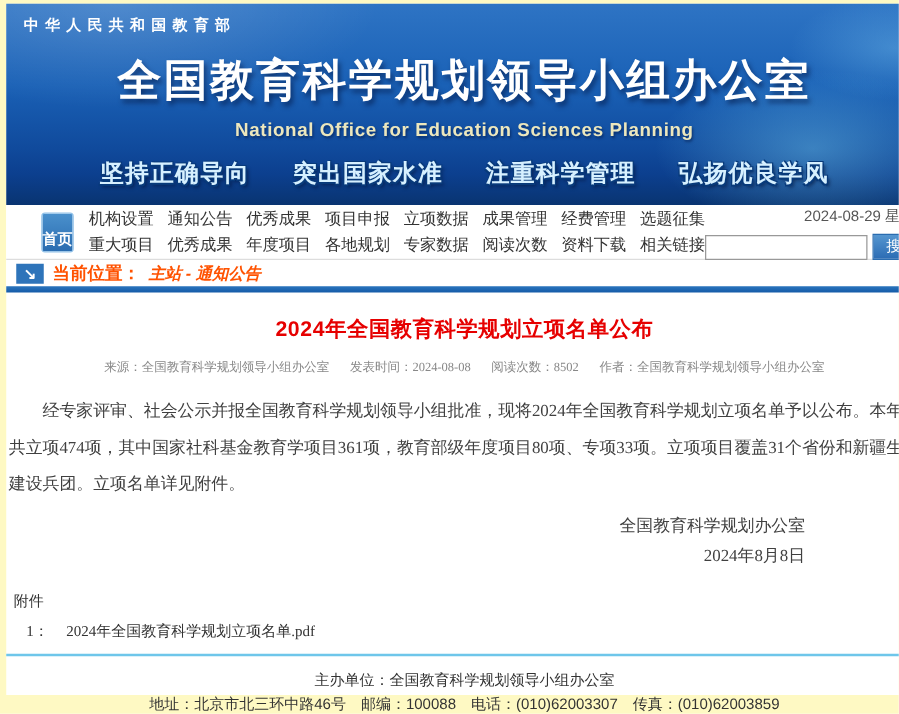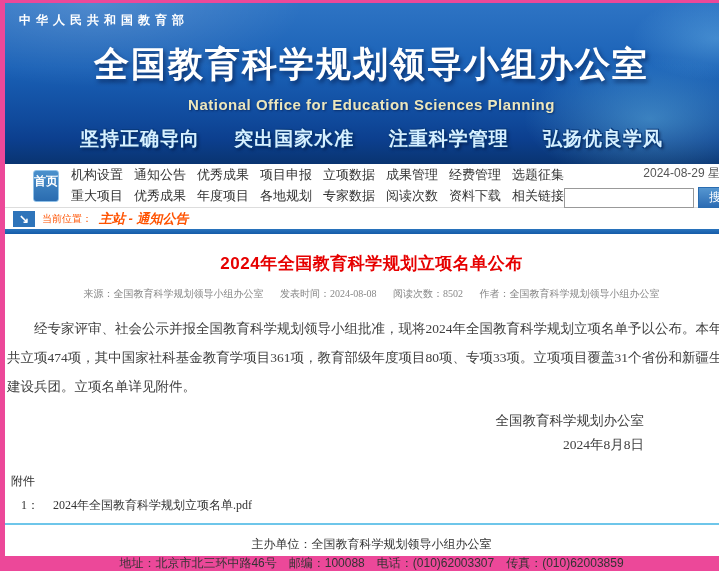--- a/index.html
+++ b/index.html
@@ -1,20 +1,20 @@
 <!DOCTYPE html>
 <html><head>
 <meta charset="utf-8">
 <style>
   * { margin:0; padding:0; box-sizing:border-box; }
   body { font-family:"Liberation Sans", sans-serif; }
 
   .viewport {
     position:relative; width:719px; height:571px;
-    overflow:hidden; background:#ec4899;
+    overflow:hidden; background:#fef9c3;
   }
   .page {
     position:absolute; left:5px; top:3px;
     width:733px; height:553px; background:#ffffff;
   }
 
   
   .banner {
     height:161px; position:relative; overflow:hidden;
     background:
@@ -47,21 +47,21 @@
   
   .nav {
     height:43px; background:#ffffff; display:flex; align-items:center;
     padding:2px 6px 2px 28px;
   }
   .home-box {
     width:26px; min-width:26px; height:32px;
     background:linear-gradient(#4a90cc,#2a6cb0);
     border:1px solid #8fc0e8; border-radius:3px;
     color:#fff; font-size:12px; font-weight:bold; line-height:15px;
-    text-align:center; word-break:break-all; padding-top:3px;
+    text-align:center; word-break:break-all; padding-top:13px;
     cursor:pointer;
   }
   .menu { margin-left:12px; display:flex; flex-direction:column; gap:3px; }
   .menu-row { display:flex; gap:11px; }
   .menu-item { font-size:13px; color:#333; cursor:pointer; white-space:nowrap; }
   .nav-right {
     margin-left:auto; display:flex; flex-direction:column;
     align-items:flex-end; gap:5px; padding-top:2px;
   }
   .nav-date { font-size:12px; color:#555; }
@@ -80,21 +80,21 @@
   .breadcrumb {
     border-top:1px solid #dddddd; height:22px;
     display:flex; align-items:center; padding-left:8px; gap:7px;
     background:#fff;
   }
   .bc-icon {
     width:22px; height:16px; background:#2e74ba; color:#fff;
     font-size:12px; font-weight:bold; line-height:16px; text-align:center;
     display:inline-block;
   }
-  .bc-text { font-size:10px; font-weight:normal; color:#ff5200; }
+  .bc-text { font-size:14px; font-weight:bold; color:#ff5200; }
   .bc-path { font-size:13px; font-weight:bold; color:#ff5200; text-decoration:none; cursor:pointer;font-style:italic; }
   .blue-bar { height:5px; background:linear-gradient(#2a74bd,#155ba8); }
 
   
   .article { padding:0 2px; }
   .art-title {
     margin-top:18px; text-align:center; color:#e60000;
     font-size:17px; font-weight:bold; letter-spacing:.5px;
   }
   .art-meta {

